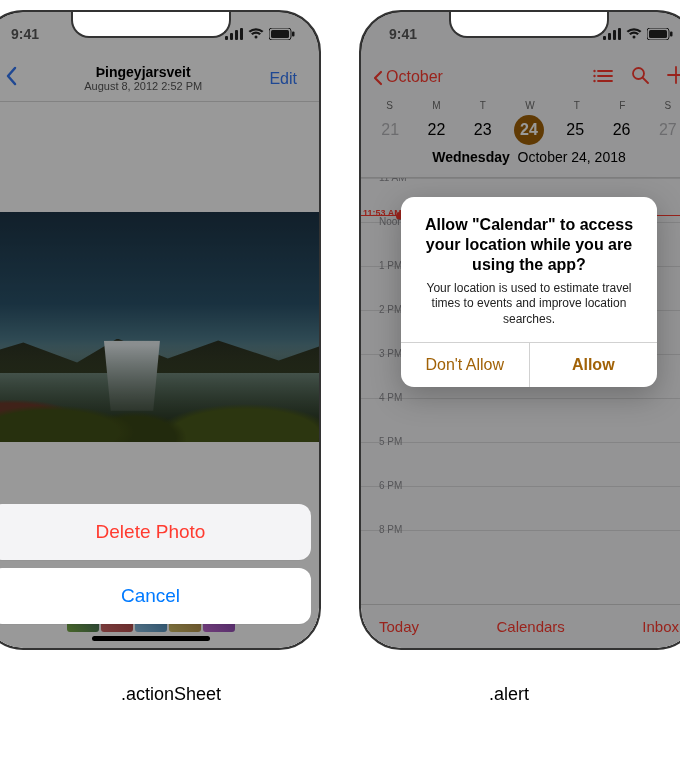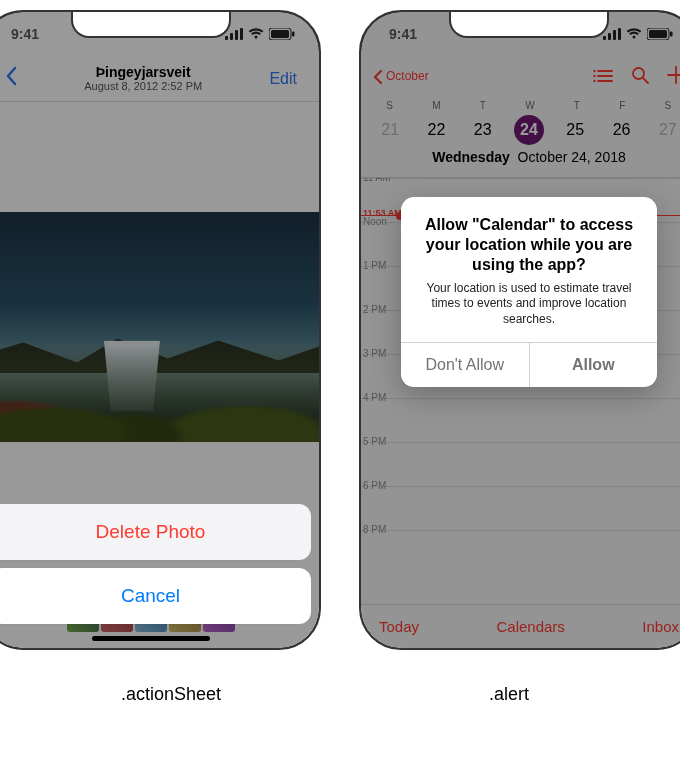--- a/index.html
+++ b/index.html
@@ -146,35 +146,35 @@
   }
   .sheet .destructive { color:#ff3b30; }
   .sheet .cancel button { color:#007aff; font-weight:400; }
 
   
   .cal-app { background:#f7f7f8; height:100%; display:flex; flex-direction:column; font-size:13px; }
   .cal-nav {
     height:42px; display:flex; align-items:center; justify-content:space-between;
     padding:0 12px;
   }
-  .cal-nav .back { color:#ff3b30; font-size:12px; display:flex; align-items:flex-start; font-weight:400; }
+  .cal-nav .back { color:#ff3b30; font-size:16px; display:flex; align-items:flex-end; font-weight:400; }
   .cal-nav .icons { display:flex; gap:18px; color:#ff3b30; font-size:18px; align-items:center; }
   .cal-week {
     padding: 2px 6px 6px; border-bottom:.5px solid rgba(0,0,0,.15); background:#f7f7f8;
   }
   .dow { display:flex; justify-content:space-around; font-size:10px; color:#6b6b6b; margin-bottom:4px; letter-spacing:.5px; }
   .days { display:flex; justify-content:space-around; align-items:center; }
   .days .d { width:30px; height:30px; line-height:30px; text-align:center; font-size:16px; color:#000; }
   .days .muted { color:#b5b5b9; }
-  .days .sel { background:#701a75; color:#fff; border-radius:50%; font-weight:600; }
+  .days .sel { background:#a16207; color:#fff; border-radius:50%; font-weight:600; }
   .datelabel { text-align:center; font-size:14px; padding:4px 0 6px; }
   .datelabel b { font-weight:600; }
   .hours { flex:1; position:relative; overflow:hidden; }
   .hour { height:44px; border-top:.5px solid rgba(0,0,0,.10); position:relative; }
-  .hour span { position:absolute; top:-7px; left:2px; font-size:10px; color:#8e8e93; }
+  .hour span { position:absolute; top:-7px; left:18px; font-size:10px; color:#8e8e93; }
   .nowline { position:absolute; left:0; right:0; top:37px; height:1px; background:#ff3b30; }
   .nowline::before { content:""; position:absolute; left:35px; top:-3.5px; width:8px; height:8px; border-radius:50%; background:#ff3b30; }
   .nowlabel { position:absolute; left:2px; top:30px; font-size:9px; color:#ff3b30; font-weight:600; }
   .cal-toolbar {
     height:44px; border-top:.5px solid rgba(0,0,0,.15);
     display:flex; justify-content:space-between; align-items:center;
     padding:0 18px; color:#ff3b30; font-size:15px; background:#f7f7f8;
   }
   
   .alert {
@@ -182,21 +182,21 @@
     left:50%; top:44%; transform:translate(-50%,-50%);
     width: 256px; background:#fff; border-radius:13px; overflow:hidden;
     box-shadow: 0 8px 30px rgba(0,0,0,.25);
   }
   .alert .body { padding:18px 14px 14px; text-align:center; }
   .alert h3 { font-size:16px; font-weight:600; line-height:1.25; margin-bottom:6px; }
   .alert p { font-size:12px; color:#222; line-height:1.3; }
   .alert .buttons { display:flex; border-top:.5px solid rgba(0,0,0,.18); }
   .alert .buttons button {
     flex:1; height:44px; border:0; background:transparent; font-family:inherit;
-    font-size:16px; color:#737373; cursor:pointer;
+    font-size:16px; color:#a16207; cursor:pointer;
   }
   .alert .buttons button + button { border-left:.5px solid rgba(0,0,0,.18); font-weight:600; }
 
   .captions { display:flex; gap:38px; margin-top:34px; }
   .captions div { width:300px; text-align:center; font-size:18px; }
 </style>
 </head>
 <body>
 
 <div class="stage">

